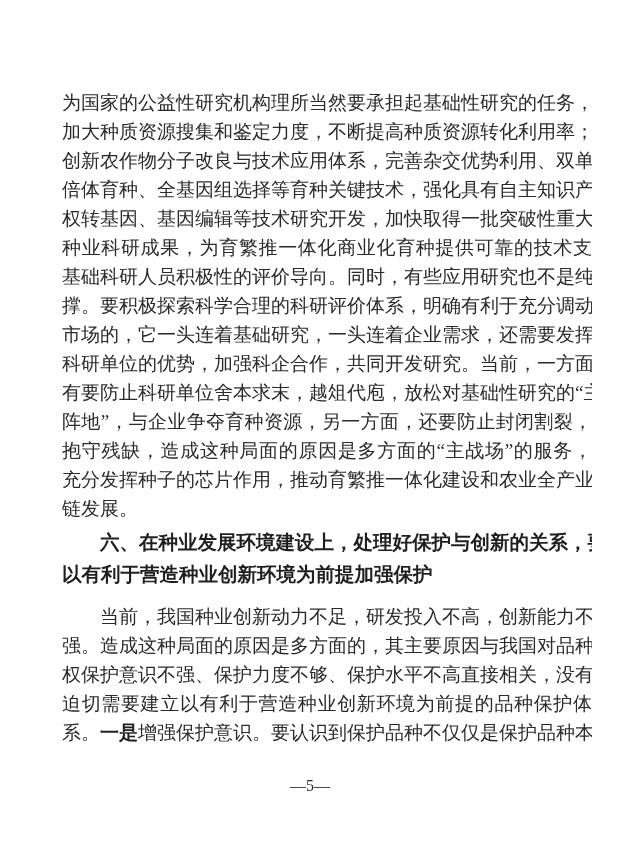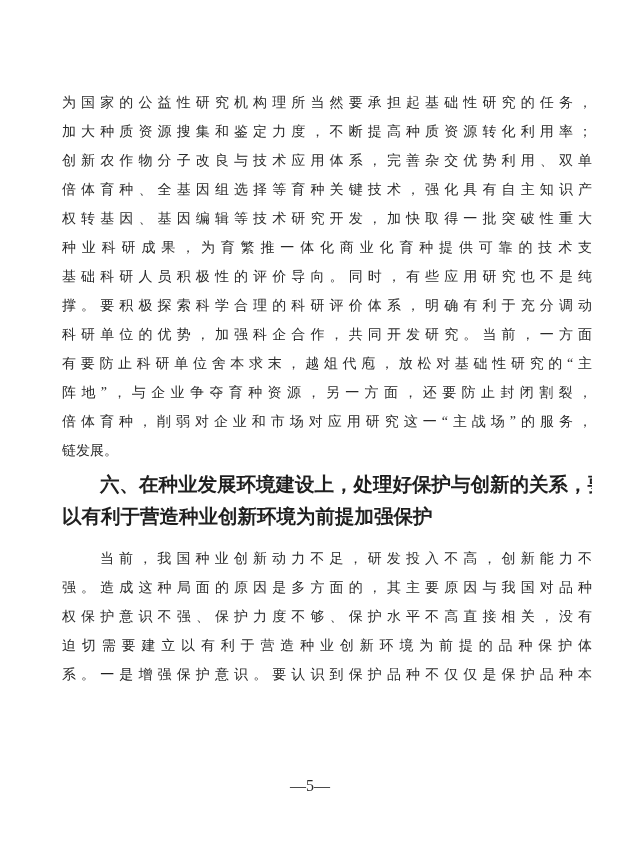--- a/index.html
+++ b/index.html
@@ -17,21 +17,21 @@
     color: #2a2a2a;
   }
   .text-col {
     position: absolute;
     left: 62px;
     top: 88px;
     width: 530px;
   }
   
   .line {
-    font-size: 14px;
+    font-size: 19px;
     line-height: 29px;
     height: 29px;
     text-align: justify;
     text-align-last: justify;
     white-space: nowrap;
     overflow: hidden;
     letter-spacing: 0;
   }
   .line.short {
     text-align: left;
@@ -57,21 +57,21 @@
   }
   .h-line.short {
     text-align: right;
     text-align-last: left;
   }
   .para2 {
     margin-top: 12px;
   }
   .em-bold {
     font-family: "Liberation Sans", sans-serif;
-    font-weight: normal;
+    font-weight: bold;
     color: #1f1f1f;
   }
   .page-num {
     position: absolute;
     top: 776px;
     left: 0;
     width: 620px;
     text-align: center;
     font-size: 16px;
     line-height: 20px;
@@ -87,24 +87,26 @@
 
     <div>
       <div class="line">为国家的公益性研究机构理所当然要承担起基础性研究的任务，</div>
       <div class="line">加大种质资源搜集和鉴定力度，不断提高种质资源转化利用率；</div>
       <div class="line">创新农作物分子改良与技术应用体系，完善杂交优势利用、双单</div>
       <div class="line">倍体育种、全基因组选择等育种关键技术，强化具有自主知识产</div>
       <div class="line">权转基因、基因编辑等技术研究开发，加快取得一批突破性重大</div>
       <div class="line">种业科研成果，为育繁推一体化商业化育种提供可靠的技术支</div>
       <div class="line">基础科研人员积极性的评价导向。同时，有些应用研究也不是纯</div>
       <div class="line">撑。要积极探索科学合理的科研评价体系，明确有利于充分调动</div>
+      <div class="line">市场的，它一头连着基础研究，一头连着企业需求，还需要发挥</div>
       <div class="line">科研单位的优势，加强科企合作，共同开发研究。当前，一方面</div>
       <div class="line">有要防止科研单位舍本求末，越俎代庖，放松对基础性研究的“主</div>
       <div class="line">阵地”，与企业争夺育种资源，另一方面，还要防止封闭割裂，</div>
-      <div class="line">倍体育种，削弱对企业和市场对应用研究这一“主战场”的服务，</div>
+      <div class="line">抱守残缺，造成这种局面的原因是多方面的“主战场”的服务，</div>
+      <div class="line">充分发挥种子的芯片作用，推动育繁推一体化建设和农业全产业</div>
       <div class="line short">链发展。</div>
     </div>
 
     <div class="heading">
       <div class="h-line indent">六、在种业发展环境建设上，处理好保护与创新的关系，要</div>
       <div class="h-line short">以有利于营造种业创新环境为前提加强保护</div>
     </div>
 
     <div class="para2">
       <div class="line indent">当前，我国种业创新动力不足，研发投入不高，创新能力不</div>

